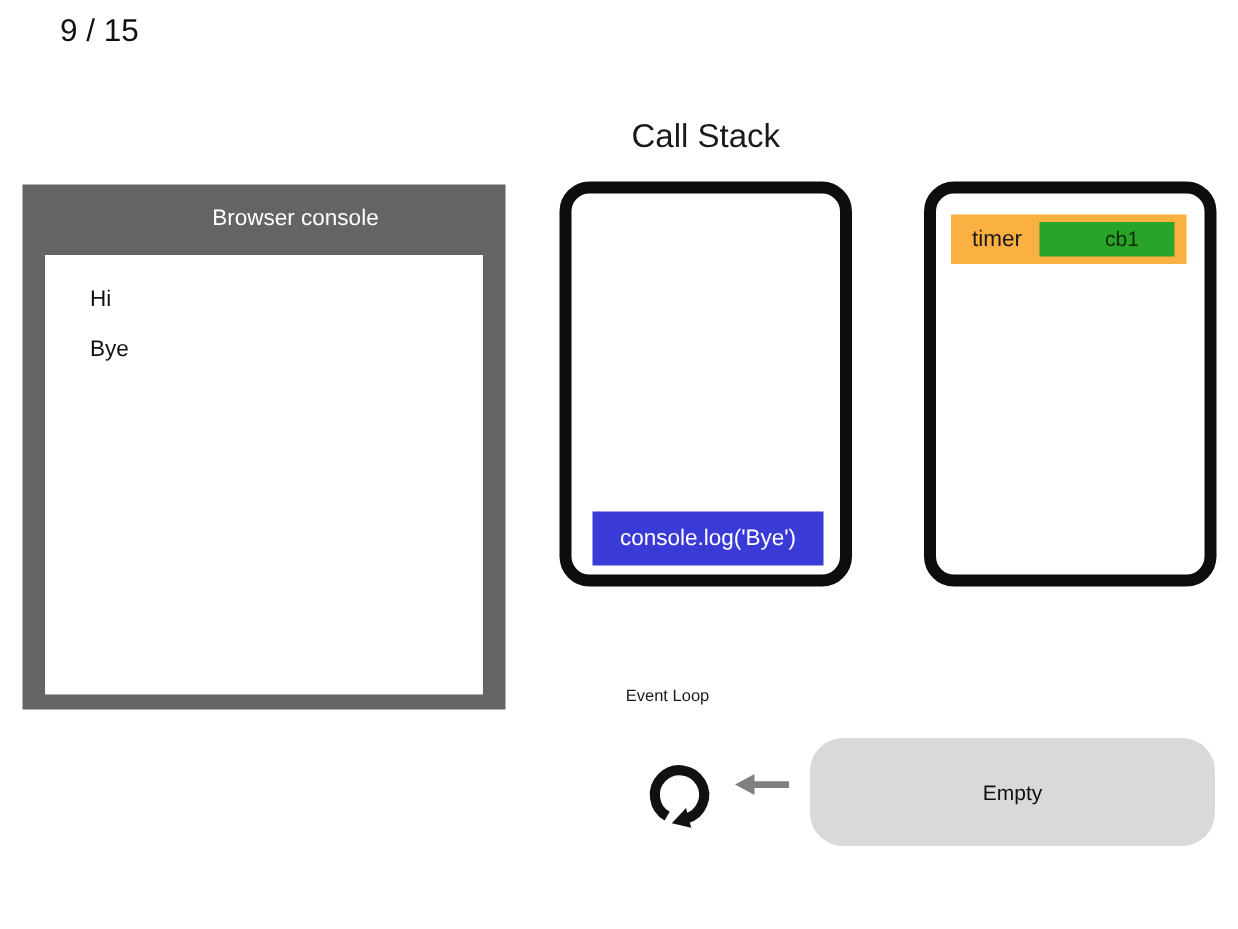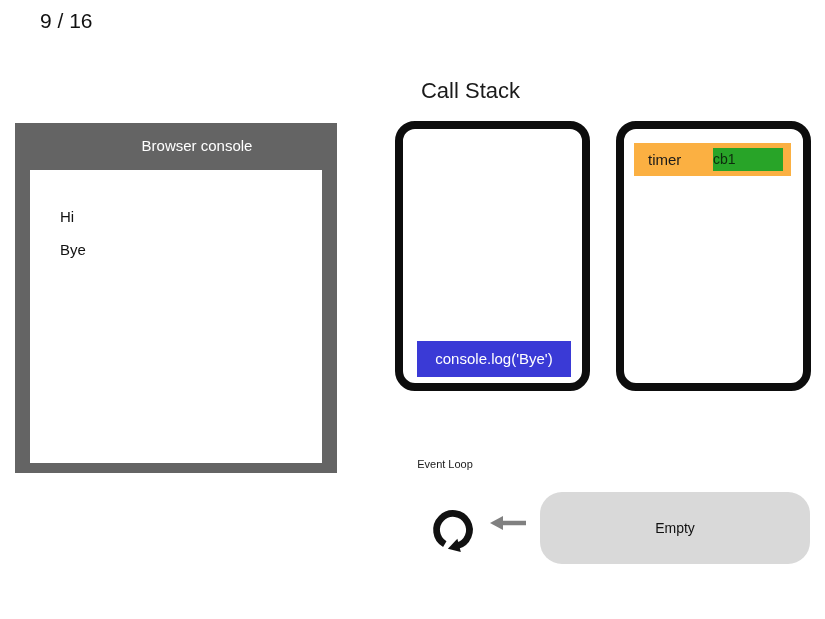--- a/index.html
+++ b/index.html
@@ -41,21 +41,21 @@
     position: absolute;
     left: 15px; right: 15px;
     top: 47px; bottom: 10px;
     background: #ffffff;
     box-sizing: border-box;
     padding: 22px 0 0 30px;
   }
   .console-line {
     font-size: 15px;
     color: #111;
-    margin: 17px 0 17px 0;
+    margin: 0 0 17px 0;
     line-height: 16px;
   }
 
   
   .section-title {
     position: absolute;
     font-size: 22px;
     color: #1a1a1a;
     text-align: center;
   }
@@ -75,21 +75,21 @@
   .rounded-box {
     position: absolute;
     top: 121px;
     width: 195px;
     height: 270px;
     box-sizing: border-box;
     border: 8px solid #0d0d0d;
     border-radius: 20px;
     background: #ffffff;
   }
-  .call-stack-box { left: 373px; margin-left: 22px; }
+  .call-stack-box { left: 373px; }
   .web-apis-box   { left: 616px; }
 
   
   .stack-frame {
     position: absolute;
     left: 14px; right: 11px;
     bottom: 6px;
     height: 36px;
     line-height: 36px;
     text-align: center;
@@ -114,23 +114,25 @@
     font-size: 15px;
     color: #1a1a1a;
   }
   .webapi-cb {
     position: absolute;
     right: 8px;
     top: 5px;
     width: 70px;
     height: 23px;
     line-height: 23px;
+    text-align: center;
     font-size: 14px;
     color: #0e2b0e;
     background: #28a428;
+    padding-left: 20px;
   }
 
   
   .event-loop-icon {
     position: absolute;
     left: 424px;
     top: 499px;
     width: 58px;
     height: 58px;
   }
@@ -157,21 +159,21 @@
   .queue-status {
     font-size: 14px;
     color: #111;
   }
 </style>
 </head>
 <body>
 
 <div class="stage">
 
-  <div class="page-indicator">9 / 16</div>
+  <div class="page-indicator">9 / 15</div>
 
   <div class="console-frame" style="background: rgb(100, 100, 100);">
     <div class="console-title">Browser console</div>
     <div class="console-screen">
       <div class="console-line">Hi</div>
       <div class="console-line">Bye</div>
     </div>
   </div>
 
   <div class="section-title call-stack-title">Call Stack</div>

